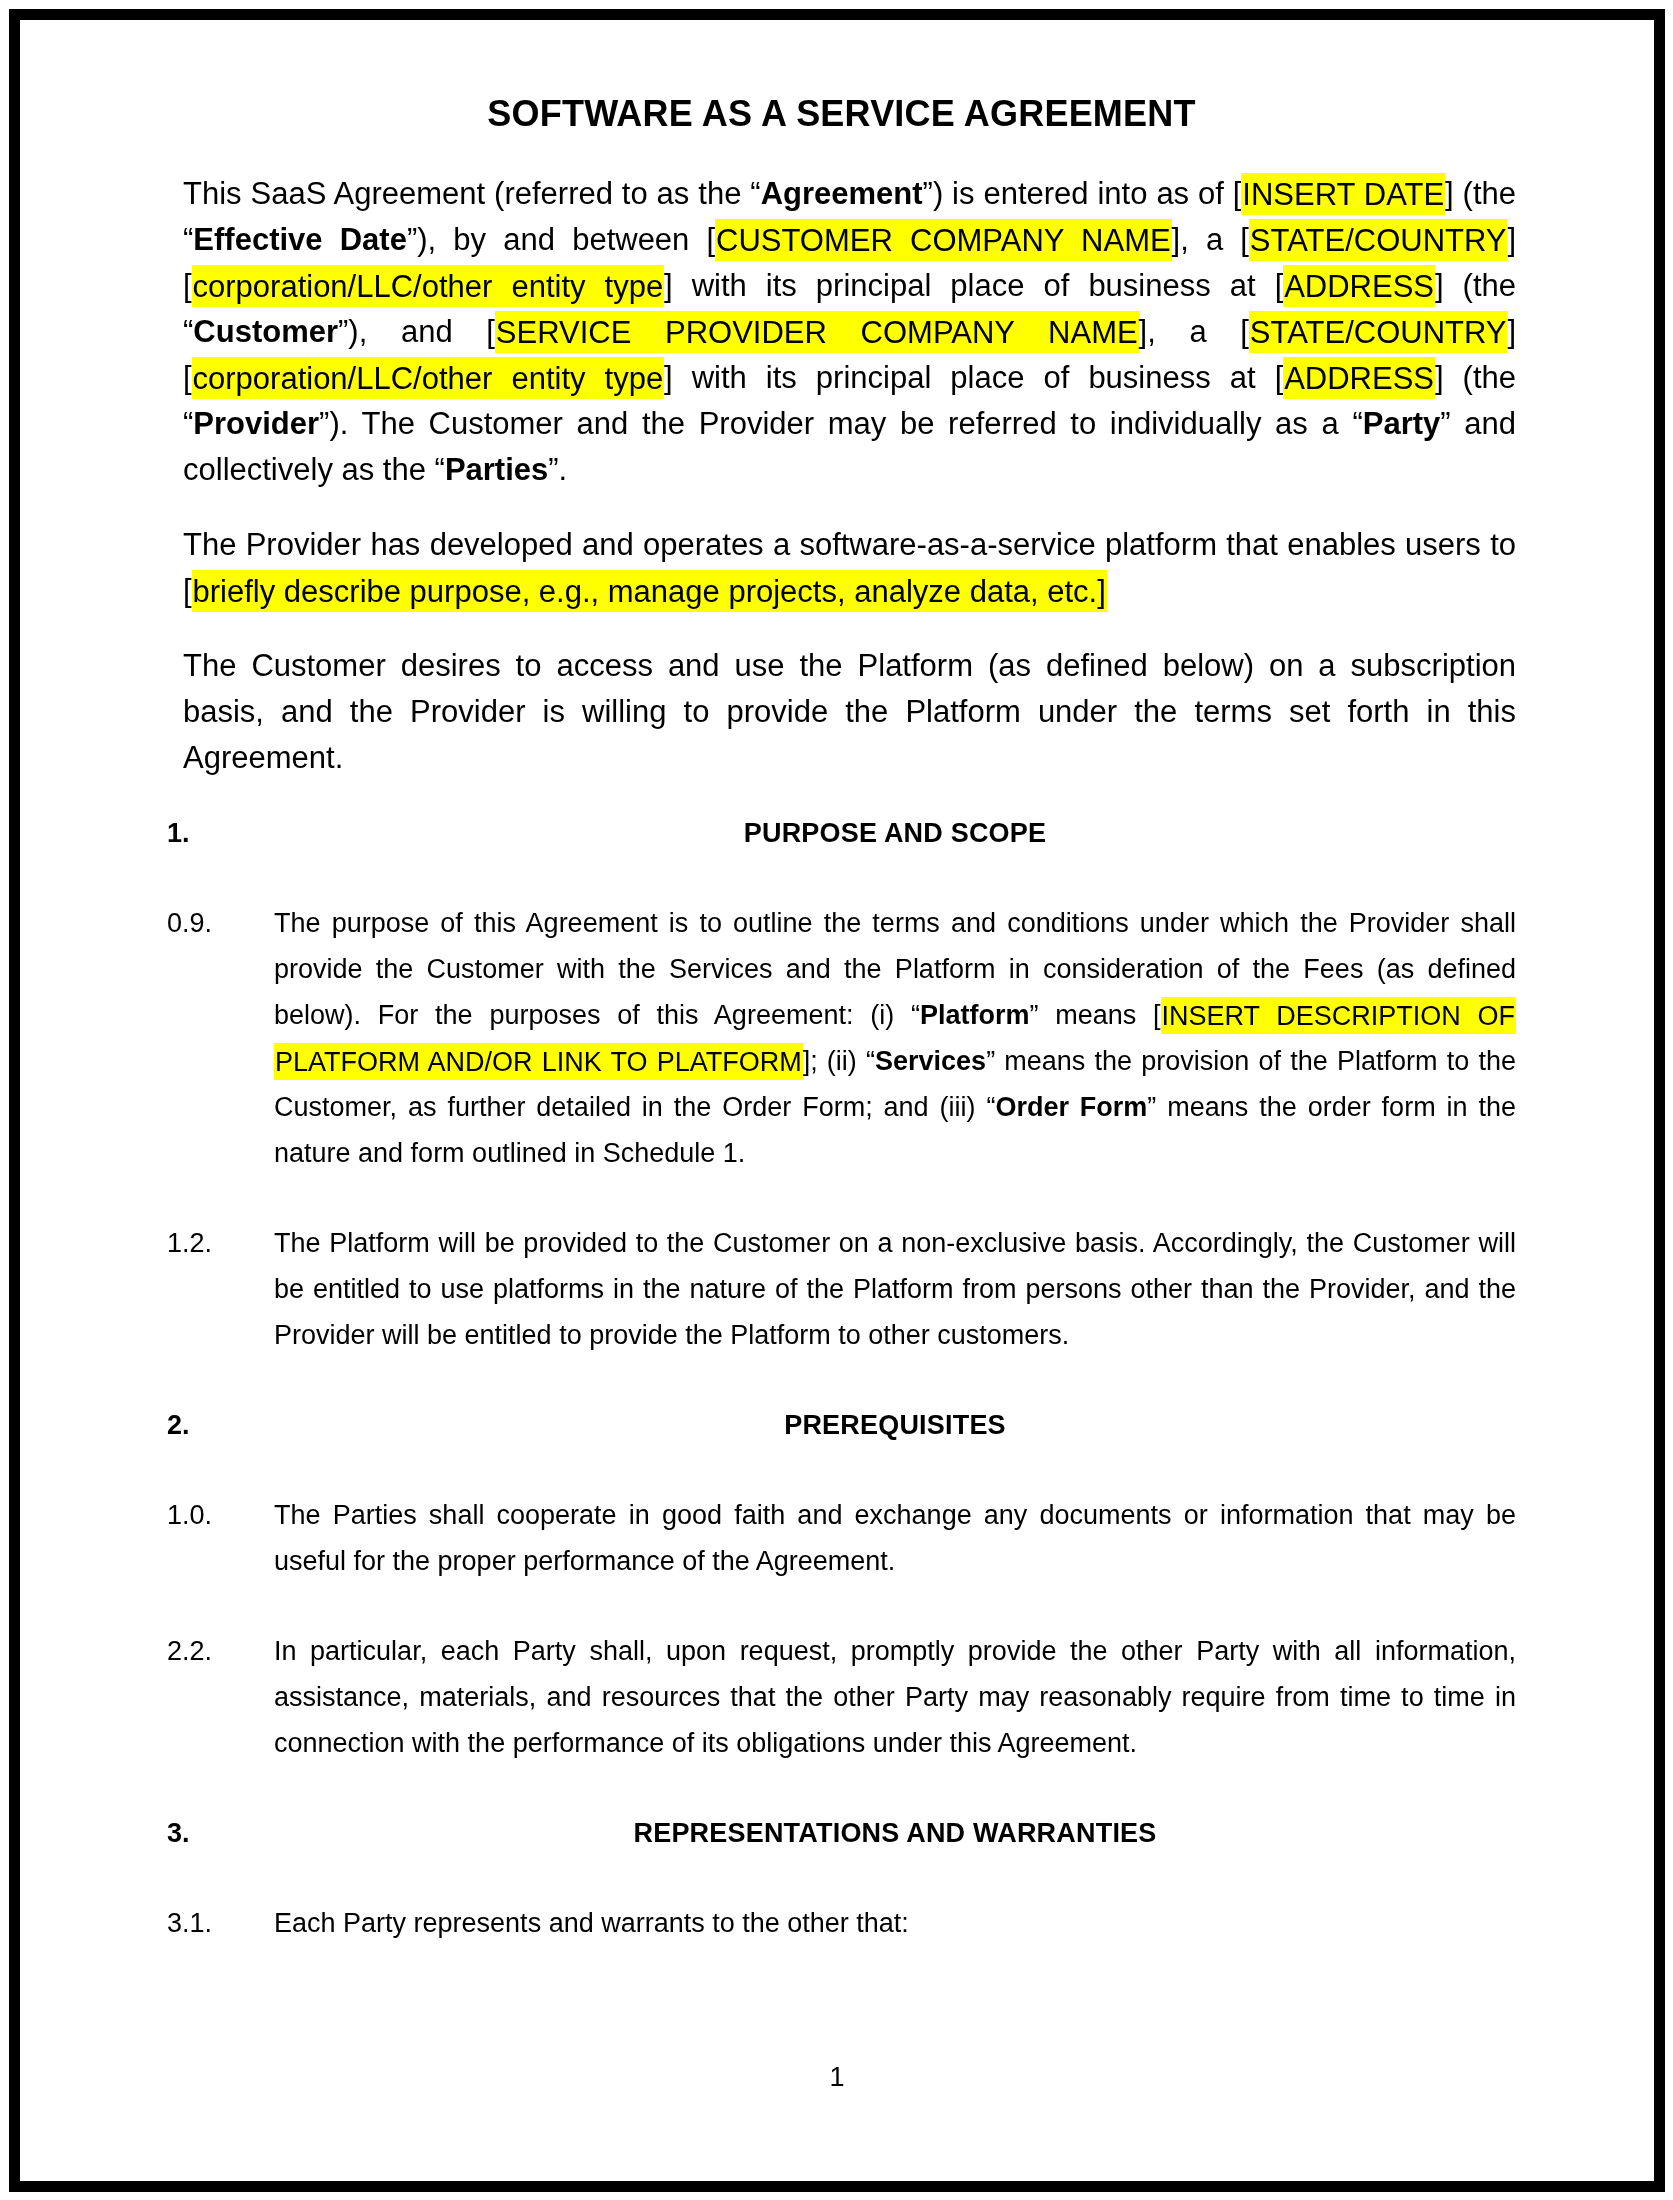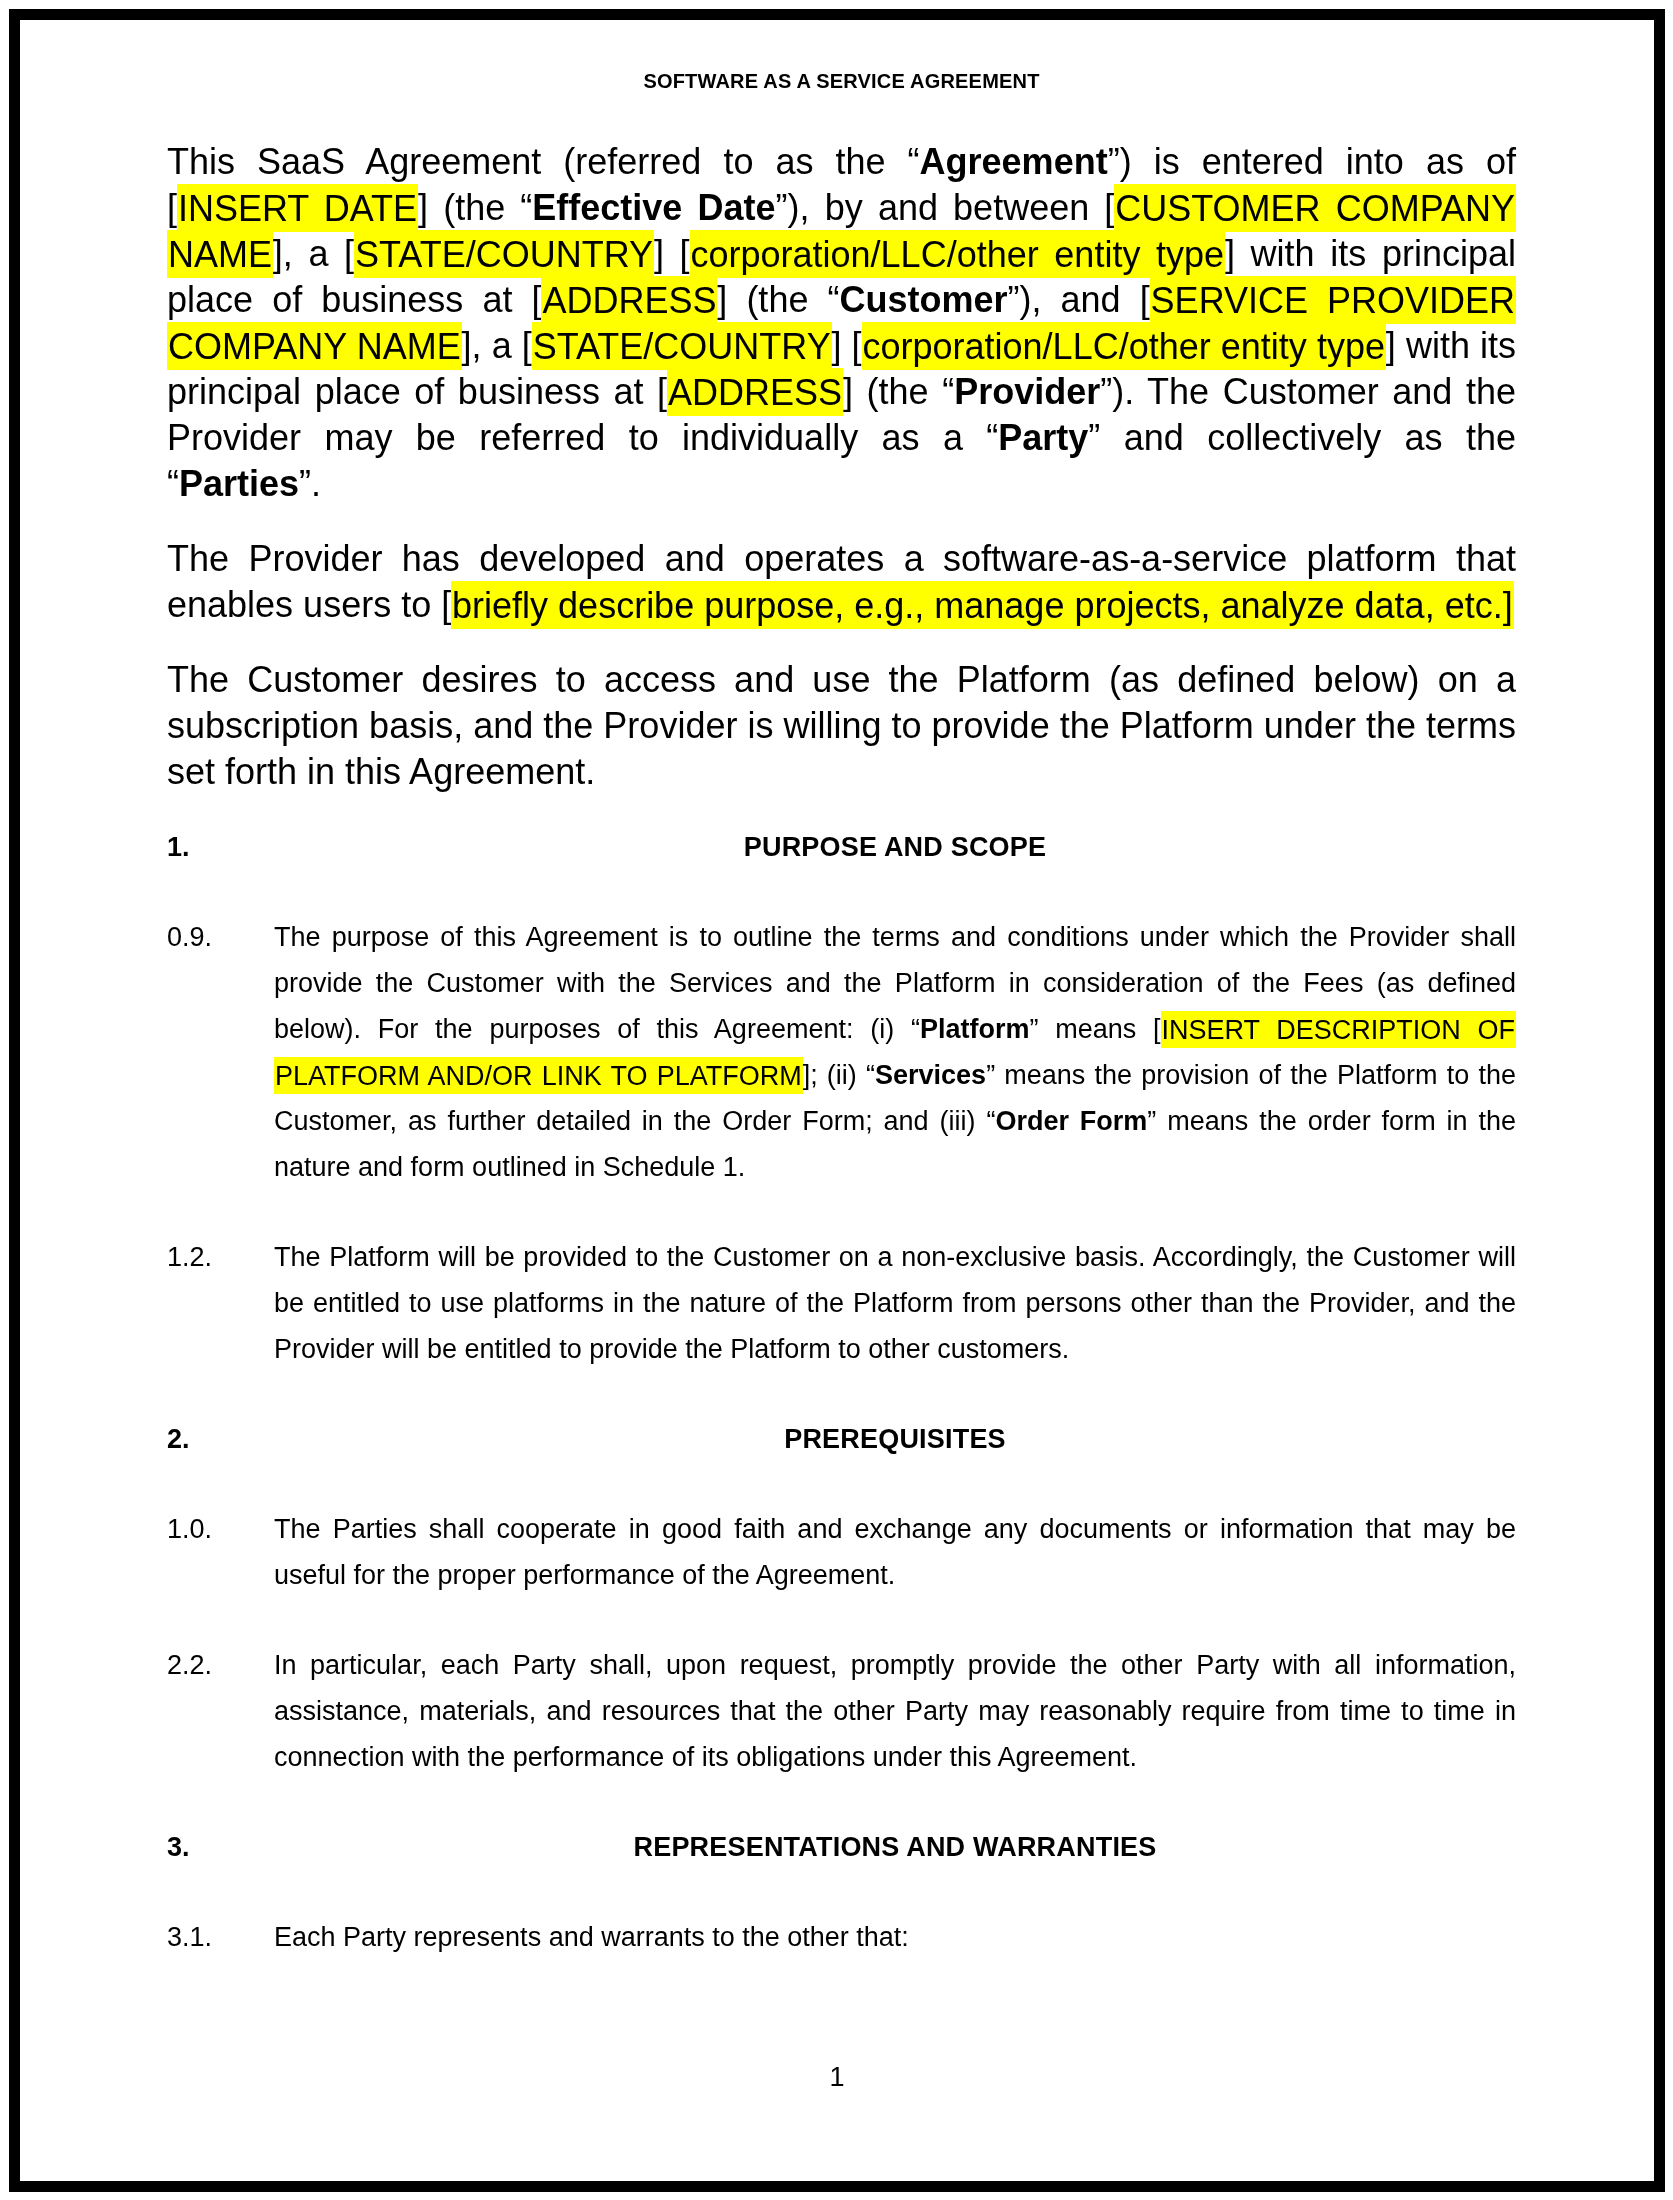--- a/index.html
+++ b/index.html
@@ -25,32 +25,32 @@
     box-sizing: border-box;
     background: #ffffff;
   }
   .content {
     position: absolute;
     left: 167px;
     top: 0;
     width: 1349px;
   }
   .doc-title {
-    margin: 64px 0 40px 0;
+    margin: 96px 0 40px 0;
     text-align: center;
     font-weight: bold;
-    font-size: 20px;
+    font-size: 36px;
     line-height: 35px;
     letter-spacing: 0.2px;
   }
   p.body {
-    font-size: 36px;
+    font-size: 31px;
     line-height: 46px;
     text-align: justify;
-    margin: 0 0 29px 0;
+    margin: 0 0 29px 16px;
   }
   .item {
     display: grid;
     grid-template-columns: 107px 1fr;
     margin: 0 0 44px 0;
     font-size: 27px;
     line-height: 46px;
   }
   .item.head {
     font-weight: bold;

